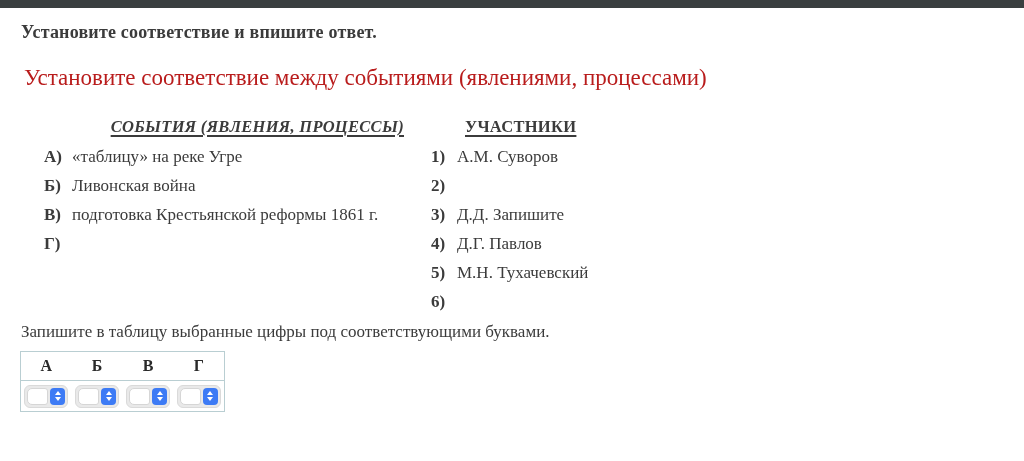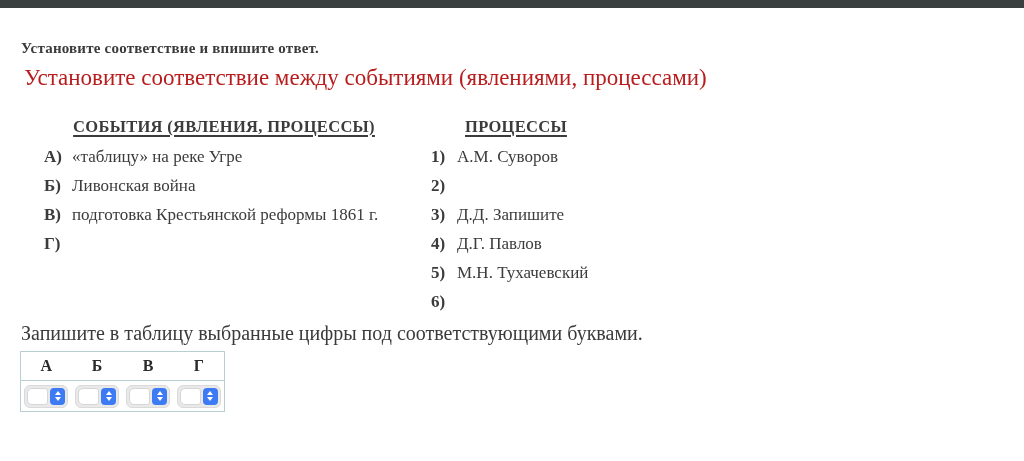--- a/index.html
+++ b/index.html
@@ -10,53 +10,53 @@
     color: #3b3b3b;
     position: relative;
     overflow: hidden;
   }
   .topbar {
     position: absolute; top: 0; left: 0;
     width: 1024px; height: 8px;
     background: #3a3f40;
   }
   .title {
-    position: absolute; left: 21px; top: 40px;
-    font-size: 15px; font-weight: bold; color: #3b3b3b;
+    position: absolute; left: 21px; top: 22px;
+    font-size: 18px; font-weight: bold; color: #3b3b3b;
     letter-spacing: 0.2px;
     font-family: Liberation Serif, serif;
   }
   .instruction {
     position: absolute; left: 24px; top: 67px;
     font-size: 23px; line-height: 22px; color: #b91c1c;
   }
   .col { position: absolute; top: 118px; }
   .col-events { left: 44px; width: 360px; }
   .col-participants { left: 431px; width: 220px; }
   .col-header {
     font-size: 16.5px; font-weight: bold; color: #3b3b3b;
     text-decoration: underline;
     text-decoration-thickness: 1.5px;
     text-underline-offset: 3px;
     letter-spacing: 0.3px;
     line-height: 18px;
   }
-  .col-events .col-header { text-align: center; }
+  .col-events .col-header { text-align: right; font-style: italic; }
   .col-participants .col-header { width: fit-content; margin-left: 34px; }
   .rows { margin-top: 6px; }
   .row {
     height: 29px; display: flex; align-items: center;
     font-size: 17px;
   }
   .row .lbl { font-weight: bold; width: 28px; flex: none; }
   .col-participants .row .lbl { width: 26px; }
   .row .txt { white-space: nowrap; }
   .answer-instruction {
     position: absolute; left: 21px; top: 322px;
-    font-size: 20px; color: #3b3b3b;
+    font-size: 17px; color: #3b3b3b;
   }
   table.answer-table {
     position: absolute; left: 20px; top: 351px;
     border-collapse: collapse;
     border: 1px solid #b9ced2;
     background: #ffffff;
   }
   table.answer-table th {
     width: 51px; height: 29px;
     border-bottom: 1px solid #b9ced2;
@@ -132,21 +132,21 @@
       <span class="lbl">В)</span>
       <span class="txt">подготовка Крестьянской реформы 1861 г.</span>
     </div>
     <div class="row">
       <span class="lbl">Г)</span>
     </div>
   </div>
 </div>
 
 <div class="col col-participants">
-  <div class="col-header">ПРОЦЕССЫ</div>
+  <div class="col-header">УЧАСТНИКИ</div>
   <div class="rows">
     <div class="row">
       <span class="lbl">1)</span>
       <span class="txt">А.М. Суворов</span>
     </div>
     <div class="row">
       <span class="lbl">2)</span>
     </div>
     <div class="row">
       <span class="lbl">3)</span>

